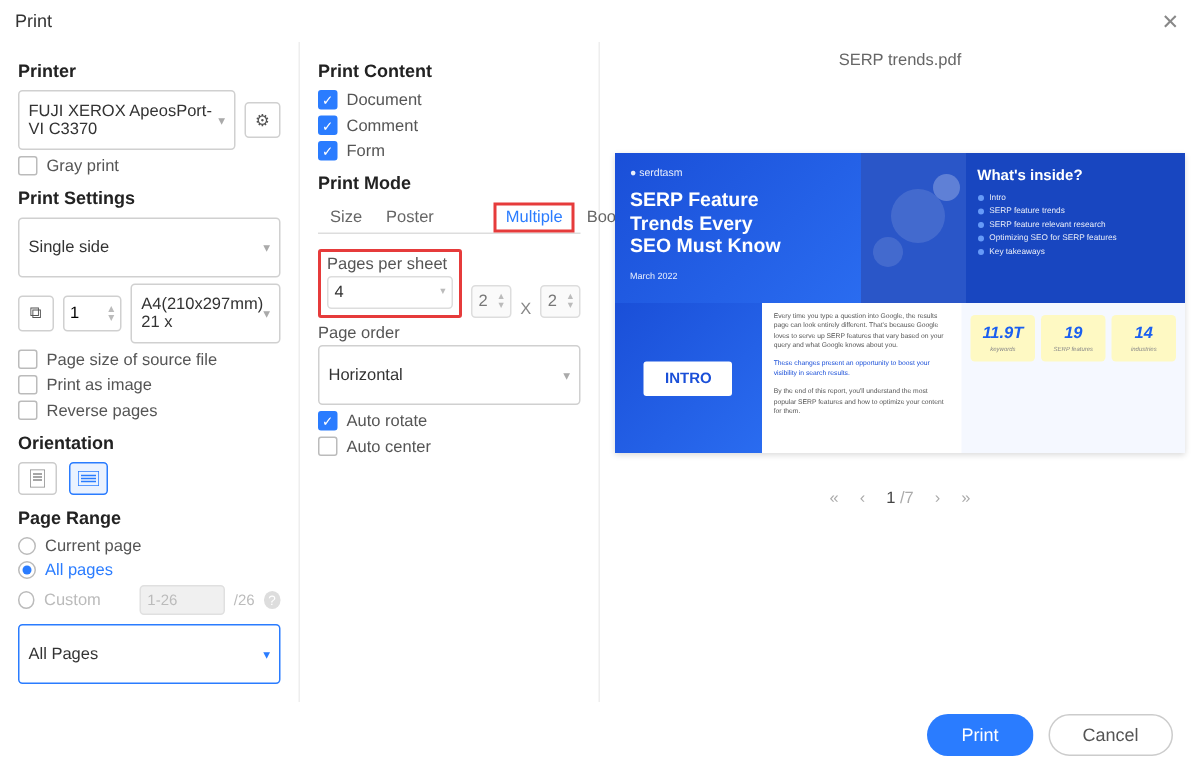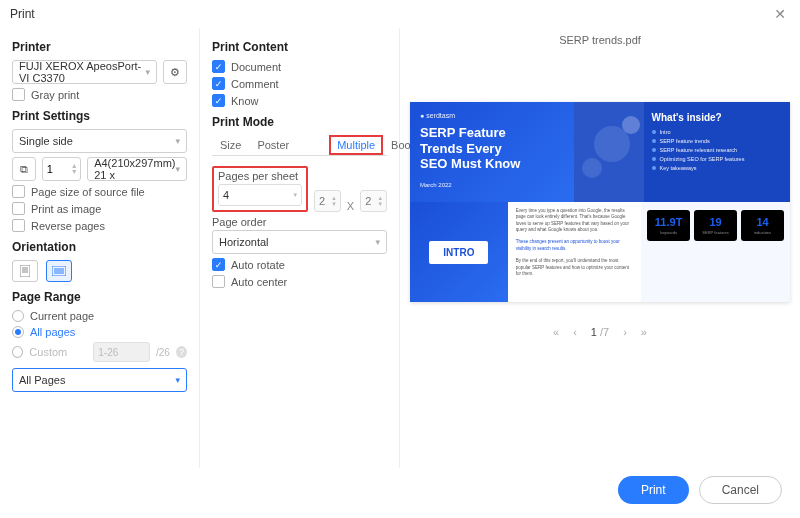--- a/index.html
+++ b/index.html
@@ -7,21 +7,21 @@
 .dialog { width: 800px; height: 518px; background: #fff; display: flex; flex-direction: column; }
 .titlebar { display: flex; align-items: center; justify-content: space-between; padding: 6px 10px; font-size: 12px; color: #333; }
 .close-x { cursor: pointer; color: #888; font-size: 14px; padding: 0 4px; }
 .body { flex: 1; display: flex; overflow: hidden; }
 .col { padding: 4px 12px; }
 .col1 { width: 200px; border-right: 1px solid #eee; }
 .col2 { width: 200px; border-right: 1px solid #eee; }
 .col3 { flex: 1; display: flex; flex-direction: column; align-items: center; padding: 4px 10px; }
 .section-title { font-size: 12px; font-weight: 600; color: #222; margin: 8px 0 6px; }
 .field-label { font-size: 11px; color: #555; margin: 4px 0 2px; }
-.select, .input { width: 100%; height: 24px; border: 1px solid #d0d0d0; border-radius: 3px; font-size: 11px; padding: 0 6px; background: #fff; color: #333; display: flex; align-items: center; justify-content: space-between; }
+.select, .input { width: 100%; height: 40px; border: 1px solid #d0d0d0; border-radius: 3px; font-size: 11px; padding: 0 6px; background: #fff; color: #333; display: flex; align-items: center; justify-content: space-between; }
 .select .chev { color: #aaa; font-size: 9px; }
 .row { display: flex; align-items: center; gap: 6px; margin: 4px 0; }
 .icon-btn { width: 24px; height: 24px; border: 1px solid #d0d0d0; border-radius: 3px; display: flex; align-items: center; justify-content: center; background: #fff; font-size: 11px; color: #555; }
 .check { display: flex; align-items: center; gap: 6px; font-size: 11px; color: #555; margin: 4px 0; }
 .cbox { width: 13px; height: 13px; border: 1px solid #bbb; border-radius: 2px; display: inline-flex; align-items: center; justify-content: center; background: #fff; }
 .cbox.checked { background: #2a7cff; border-color: #2a7cff; color: #fff; font-size: 9px; }
 .orient-row { display: flex; gap: 8px; margin: 4px 0; }
 .orient-btn { width: 26px; height: 22px; border: 1px solid #ccc; border-radius: 3px; display: flex; align-items: center; justify-content: center; background: #fff; }
 .orient-btn.active { border-color: #2a7cff; background: #eaf2ff; }
 .orient-btn svg { display:block; }
@@ -51,21 +51,21 @@
 .pv-right { flex: 1; background: #1846c0; color: #fff; padding: 10px 8px; font-size: 8px; }
 .pv-right .wi { font-size: 10px; font-weight: 600; margin-bottom: 6px; }
 .pv-right .li { display:flex; gap:4px; font-size:5.5px; opacity:.9; margin:3px 0; }
 .pv-right .dot { width:4px;height:4px;border-radius:50%;background:#6fa4ff;margin-top:1px; flex:0 0 4px;}
 .preview-bot { flex: 1; display: flex; background: #fff; }
 .pb-left { flex:1; background: linear-gradient(135deg,#1a4fd8,#2a6cf0); display:flex; align-items:center; justify-content:center; }
 .intro { background:#fff; color:#1a4fd8; font-weight:700; font-size:10px; padding:6px 14px; border-radius:2px; }
 .pb-mid { flex:1.2; background:#fff; padding:6px 8px; font-size:4.5px; color:#555; line-height:1.4; }
 .pb-mid .hl { color:#1a4fd8; }
 .pb-right { flex:1.4; background:#f5f8ff; display:flex; gap:4px; padding:8px 6px; align-items:flex-start; }
-.stat { flex:1; background:#000000; border-radius:3px; padding:6px 2px; text-align:center; }
+.stat { flex:1; background:#fef9c3; border-radius:3px; padding:6px 2px; text-align:center;font-style:italic; }
 .stat .n { color:#1a5ff0; font-weight:700; font-size:11px; }
 .stat .l { font-size:4px; color:#888; margin-top:2px; }
 .pager { display:flex; gap:14px; align-items:center; margin-top: 24px; font-size: 11px; color: #aaa; }
 .pager .pg { color:#444; }
 .pager span { cursor:pointer; }
 .footer { display:flex; justify-content:flex-end; gap:10px; padding: 8px 18px 14px; }
 .btn { padding: 6px 22px; border-radius: 14px; font-size: 12px; border:1px solid transparent; cursor:pointer; }
 .btn-primary { background:#2a7cff; color:#fff; }
 .btn-secondary { background:#fff; color:#555; border-color:#ccc; }
 .num-input { width: 40px; height:24px; border:1px solid #d0d0d0; border-radius:3px; font-size:11px; display:flex; align-items:center; justify-content:space-between; padding:0 4px; }
@@ -178,21 +178,21 @@
       <label class="check">
         <span class="cbox checked">✓</span>
         <span>Document</span>
       </label>
       <label class="check">
         <span class="cbox checked">✓</span>
         <span>Comment</span>
       </label>
       <label class="check">
         <span class="cbox checked">✓</span>
-        <span>Know</span>
+        <span>Form</span>
       </label>
 
       <div class="section-title">Print Mode</div>
       <div class="tabs">
         <div class="tab">Size</div>
         <div class="tab">Poster</div>
         <div class="tab active">Multiple</div>
         <div class="tab">Booklet</div>
       </div>
 

